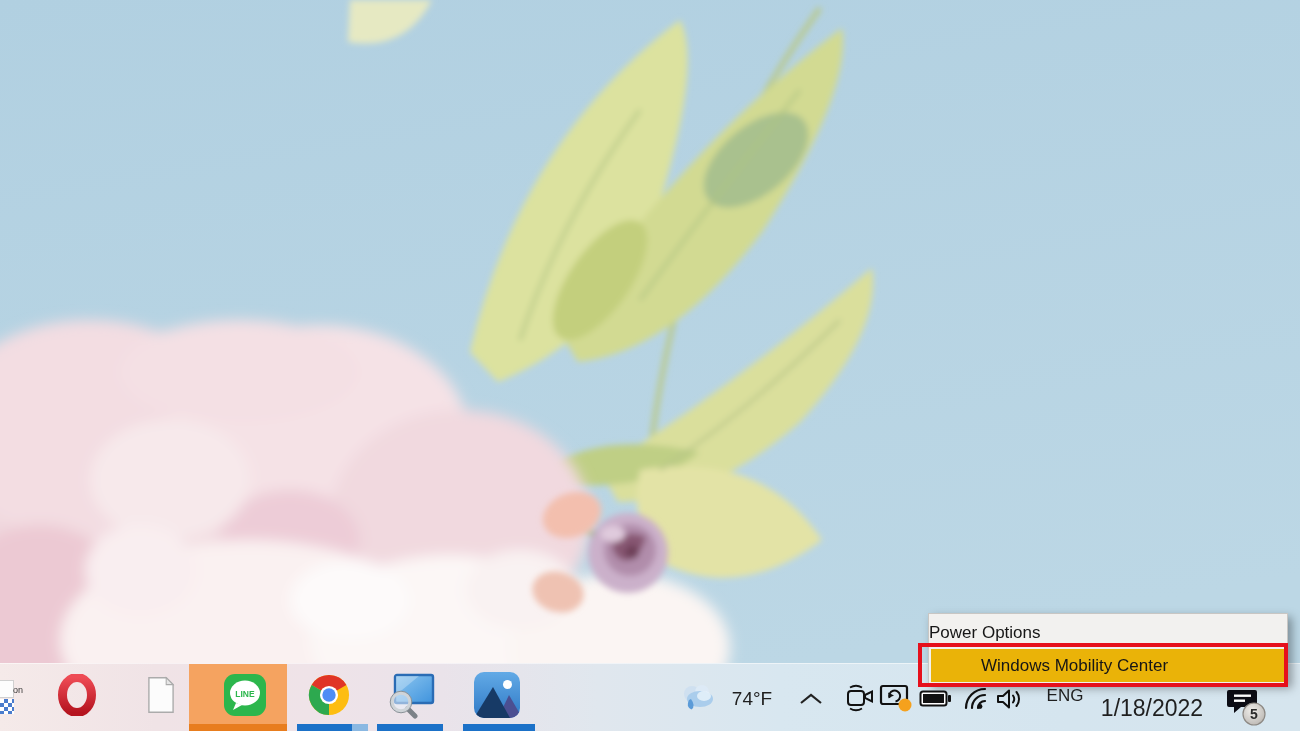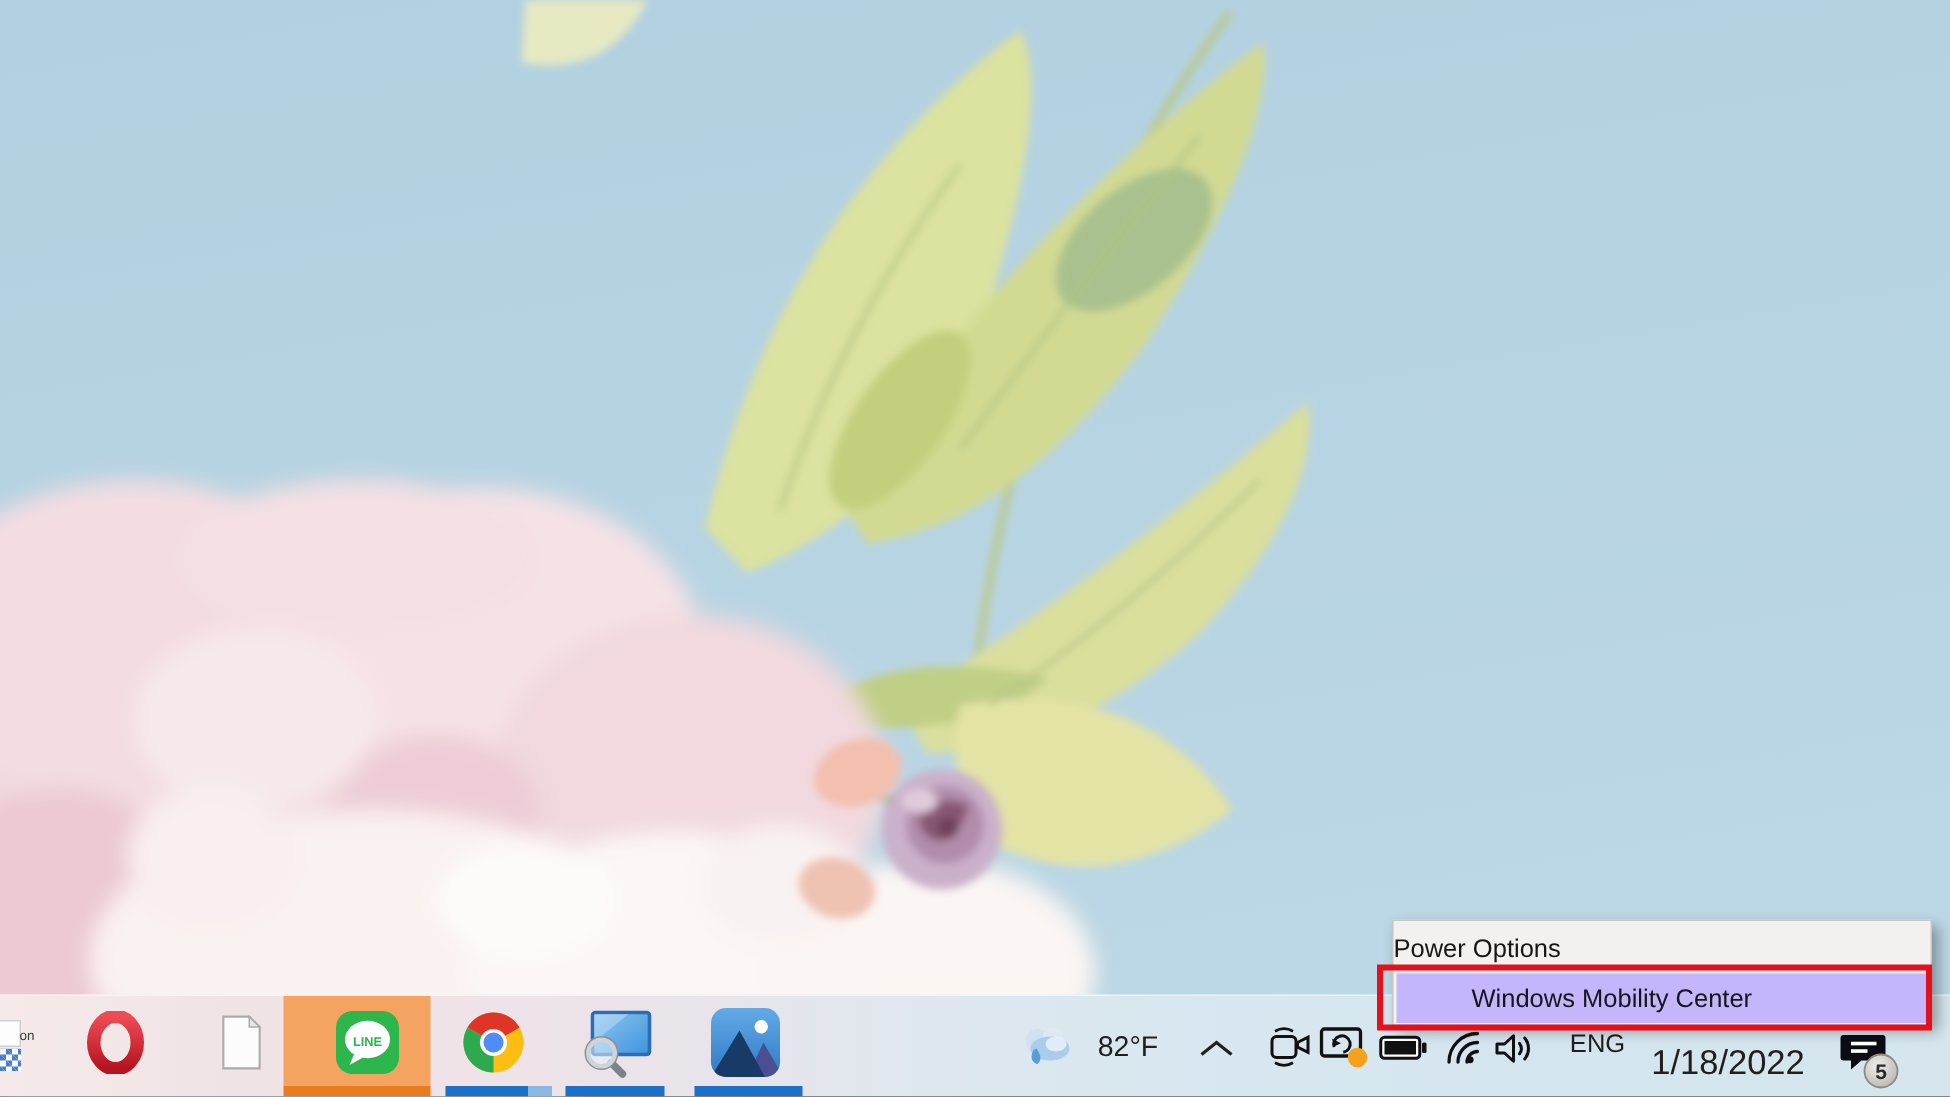--- a/index.html
+++ b/index.html
@@ -46,21 +46,21 @@
   .context-menu{
     position:absolute;left:928px;top:613px;width:360px;height:71px;z-index:5;
     background:#f2f1ef;border:1px solid #c8c6c3;
     box-shadow:4px 4px 9px rgba(0,0,0,0.35);
     padding-top:2px;
   }
   .menu-item{
     height:33px;line-height:33px;
     font-size:17px;color:#161616;white-space:nowrap;cursor:default;
   }
-  .menu-item.highlighted{background:#c4b5fd;margin:0 2px;padding-left:50px;}
+  .menu-item.highlighted{background:#eab308;margin:0 2px;padding-left:50px;}
 
   
   .red-box{
     position:absolute;left:918px;top:643px;width:370px;height:44px;z-index:6;
     border:4px solid #e6101c;pointer-events:none;
   }
 </style>
 </head>
 <body>
 
@@ -215,21 +215,21 @@
 
     <div class="tray-item" style="left:678px;top:18px;width:40px;height:32px;">
       <svg width="38" height="32" viewBox="0 0 38 32">
         <circle cx="13" cy="12" r="8" fill="#cfe0f0"></circle>
         <circle cx="23" cy="10" r="7" fill="#ddeaf6"></circle>
         <ellipse cx="21" cy="17" rx="13" ry="8" fill="#aacdec"></ellipse>
         <ellipse cx="25" cy="14" rx="7" ry="5" fill="#e8f2fa" opacity="0.85"></ellipse>
         <path d="M12,17 q5,7 0.5,10.5 q-6,-2.5 -2.5,-9.5 z" fill="#5b9bd8"></path>
       </svg>
     </div>
-    <div class="tray-item tray-text temp" style="left:722px;top:24px;width:60px;height:22px;">82°F</div>
+    <div class="tray-item tray-text temp" style="left:722px;top:24px;width:60px;height:22px;">74°F</div>
 
     <div class="tray-item" style="left:797px;top:26px;width:28px;height:18px;">
       <svg width="26" height="16" viewBox="0 0 26 16">
         <polyline points="3,12 13,4 23,12" fill="none" stroke="#222" stroke-width="2.2"></polyline>
       </svg>
     </div>
 
     <div class="tray-item" style="left:844px;top:18px;width:32px;height:32px;">
       <svg width="32" height="32" viewBox="0 0 32 32">
         <rect x="4" y="9" width="16" height="14" rx="3" fill="none" stroke="#111" stroke-width="2"></rect>

